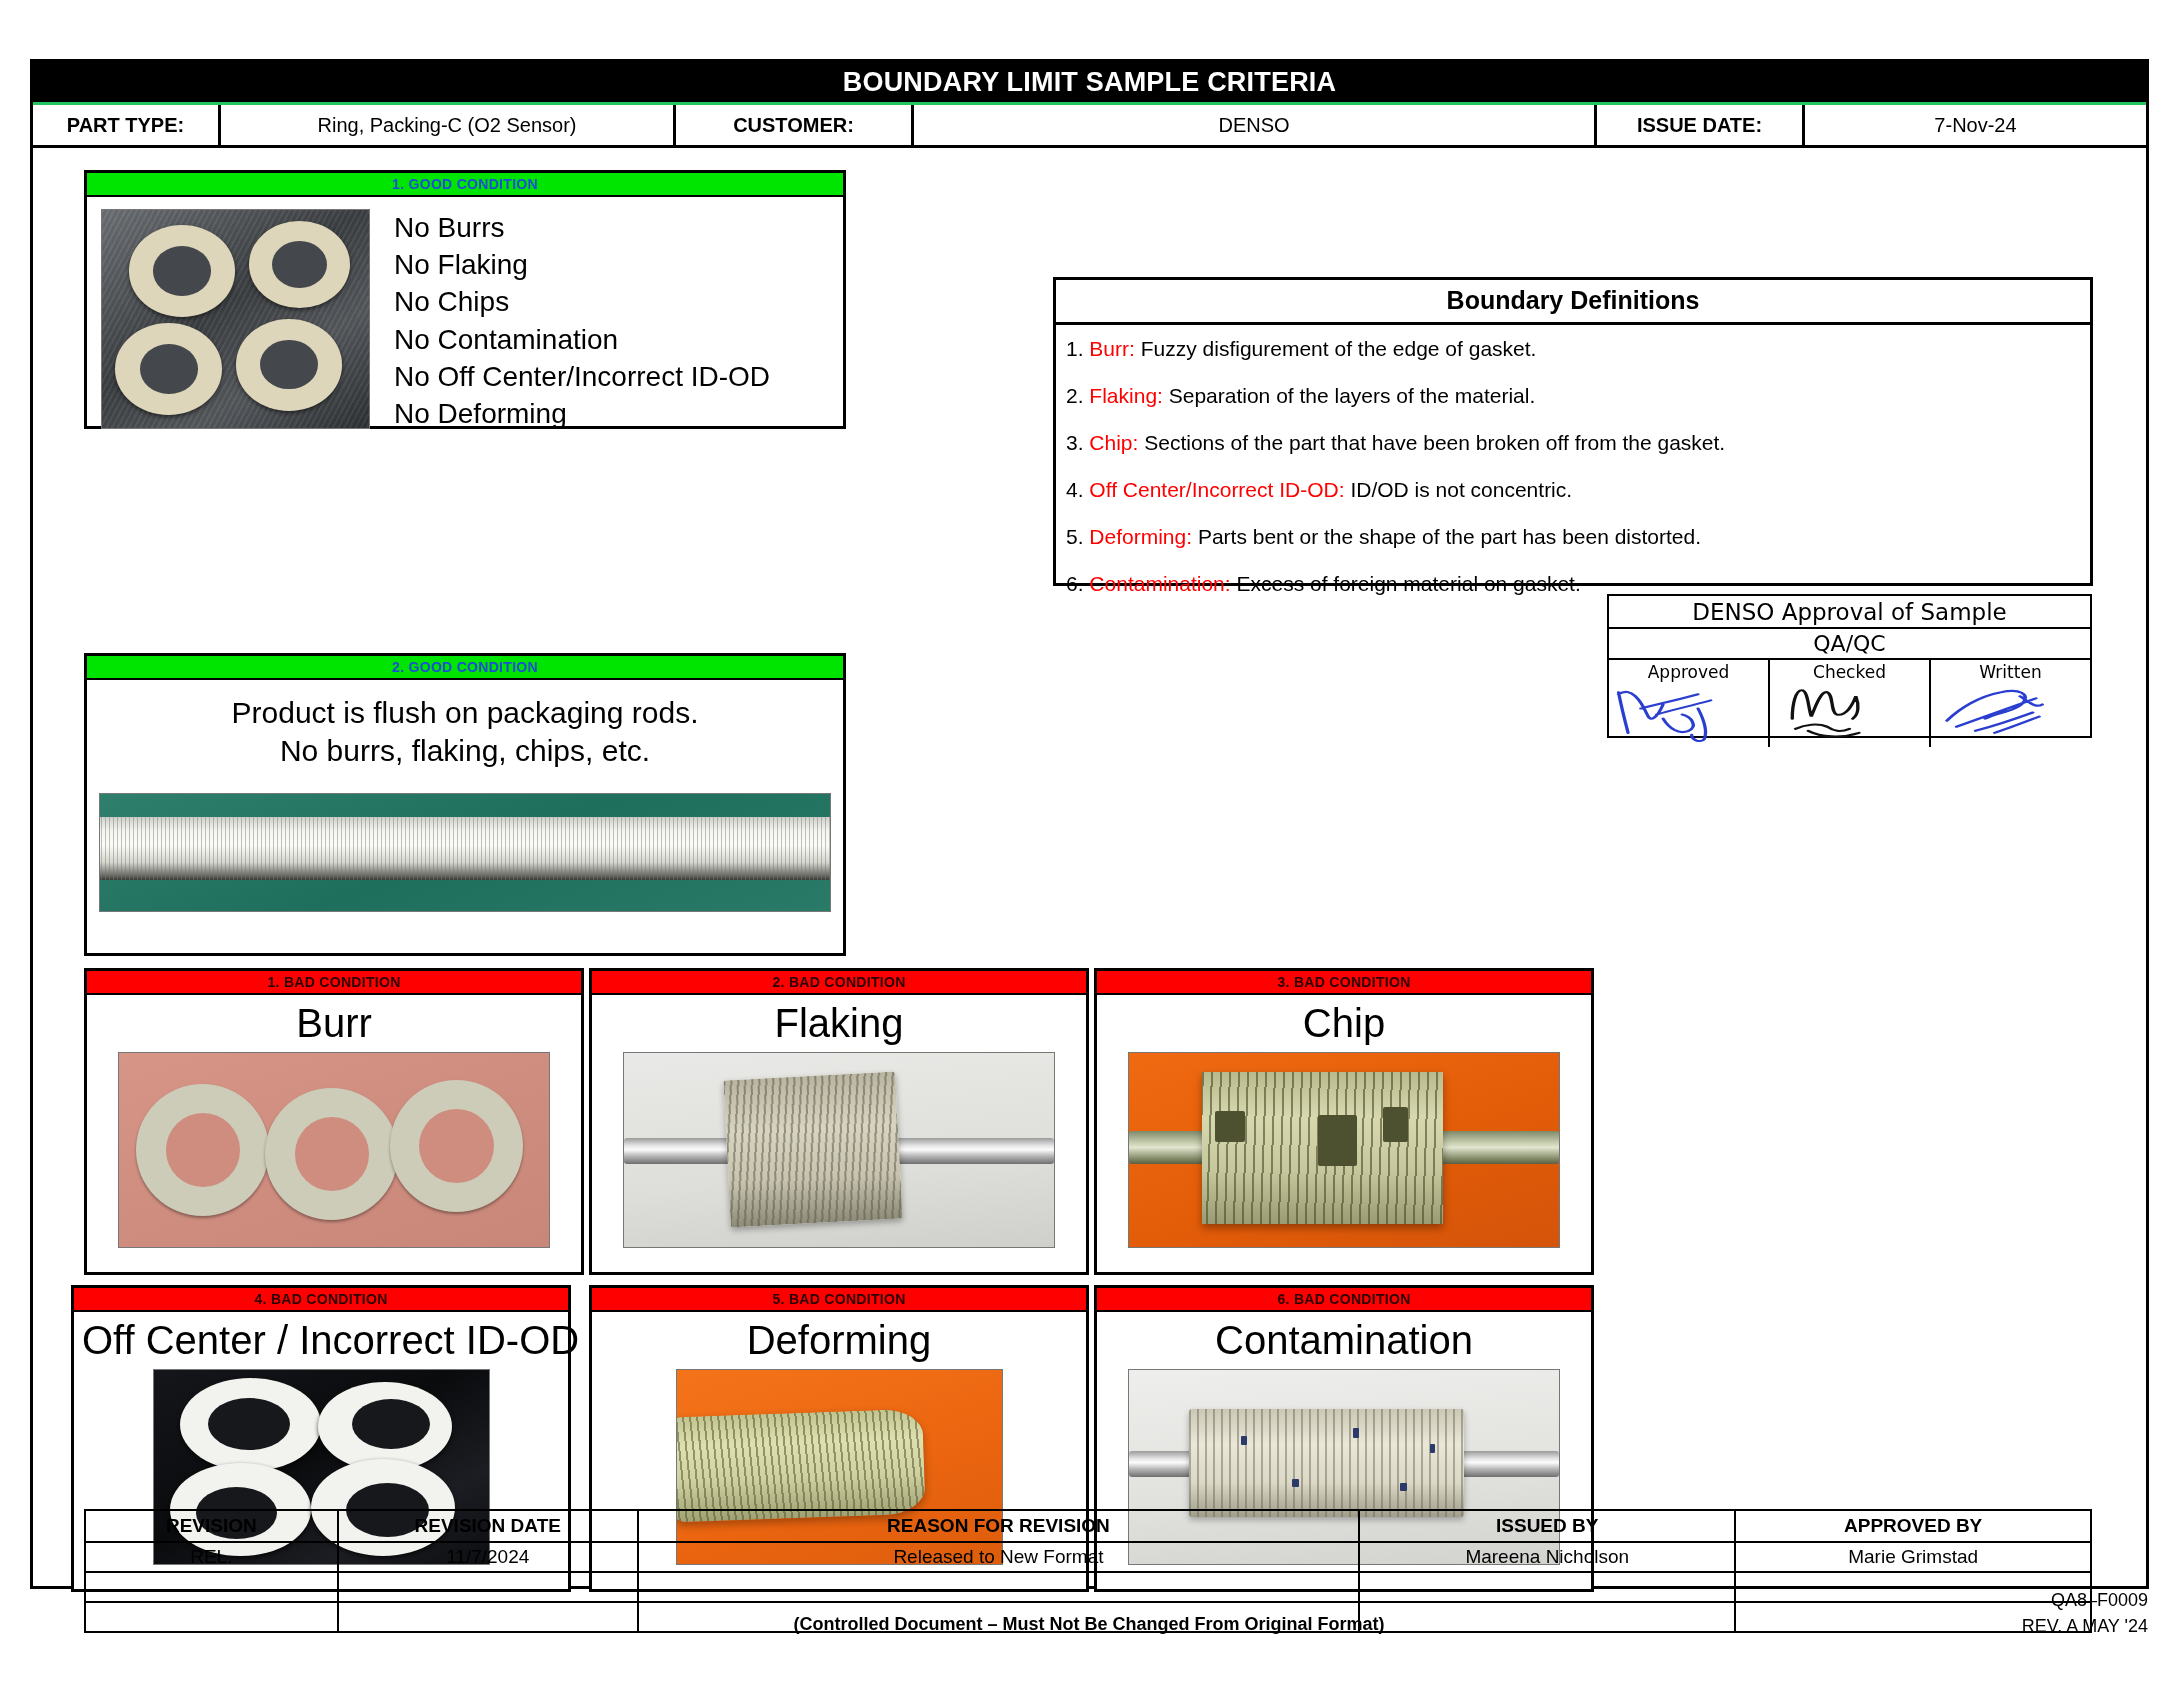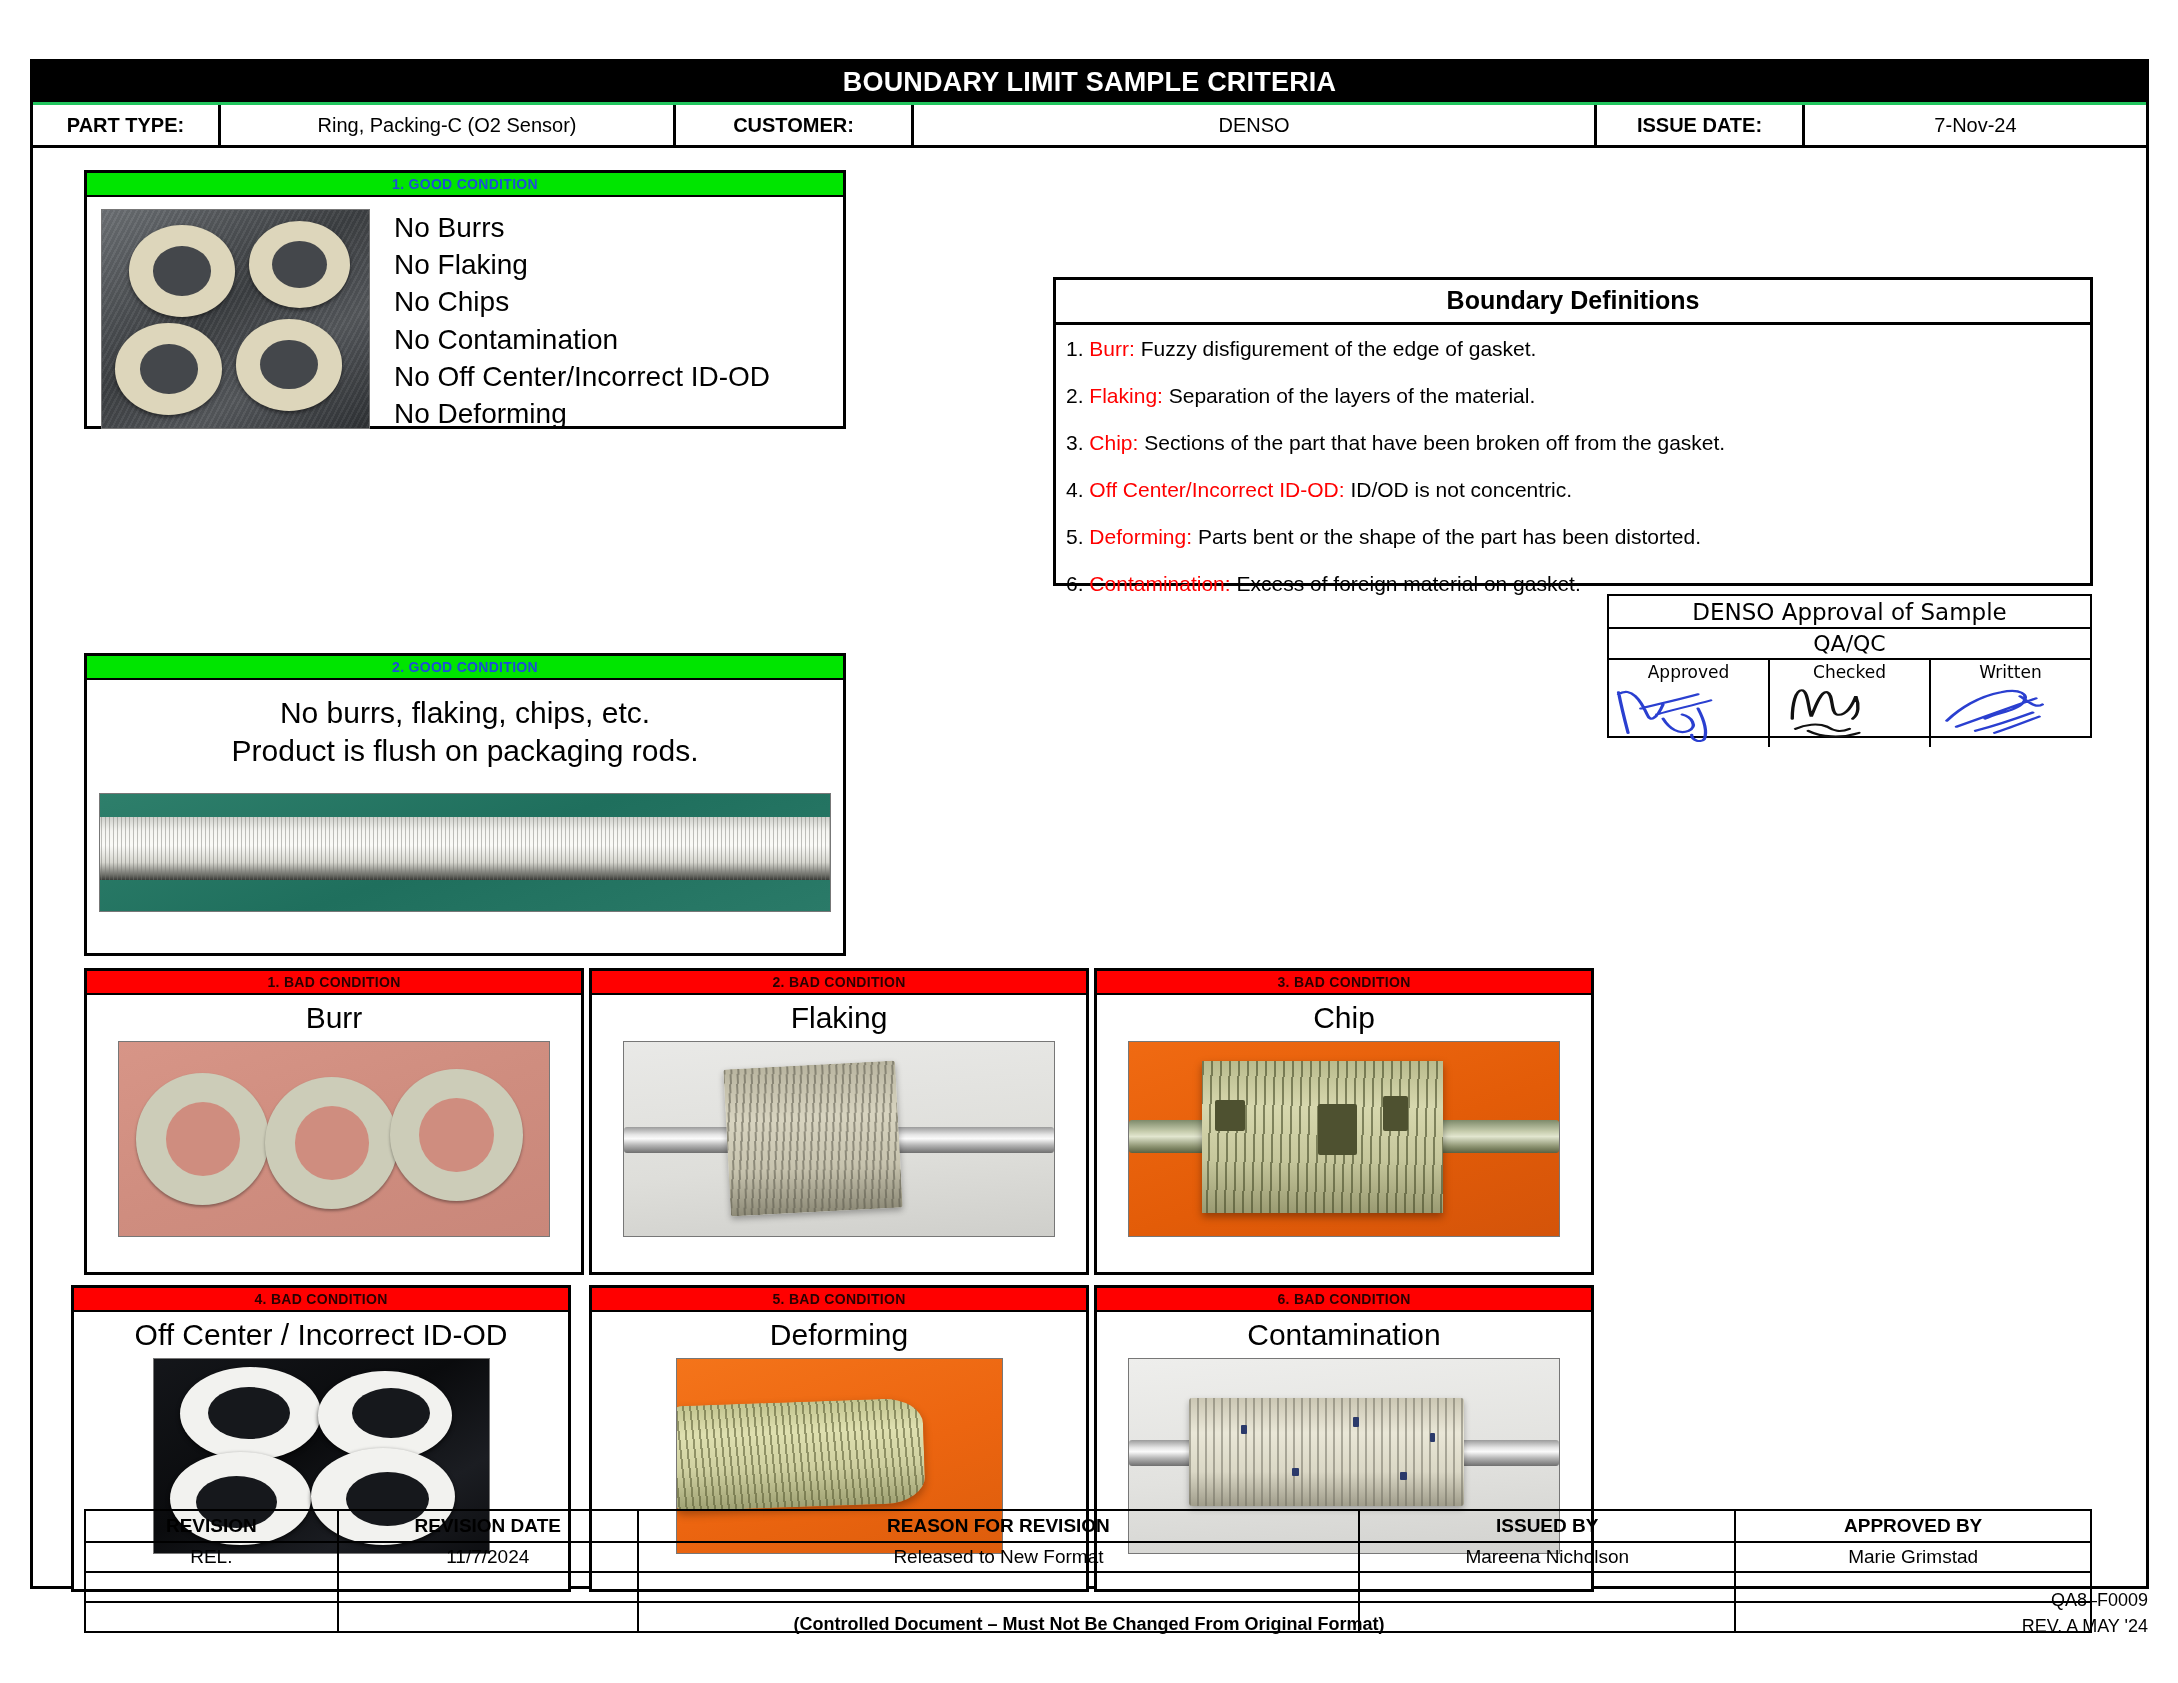--- a/index.html
+++ b/index.html
@@ -149,22 +149,22 @@
     font-size: 17px;
     padding-top: 2px;
     font-family: "DejaVu Sans", sans-serif;
   }
   .sig { position: absolute; left: 0; top: 14px; width: 100%; height: 71px; }
 
   
   .badpanel { width: 500px; height: 307px; }
   .badpanel .bad-title {
     text-align: center;
-    font-size: 30px;
-    padding: 6px 0 4px;
+    font-size: 40px;
+    padding: 6px 8px 4px;
     white-space: nowrap;
   }
   .badpanel .photo-wrap { margin: 2px auto 0; }
 
   #bad1 { left: 51px;  top: 820px; }
   #bad2 { left: 556px; top: 820px; }
   #bad3 { left: 1061px;top: 820px; }
   #bad4 { left: 38px;  top: 1137px; }
   #bad5 { left: 556px; top: 1137px; }
   #bad6 { left: 1061px;top: 1137px; }
@@ -354,22 +354,22 @@
           <div>No Contamination</div>
           <div>No Off Center/Incorrect ID-OD</div>
           <div>No Deforming</div>
         </div>
       </div>
     </div>
 
     <div class="panel" id="good2">
       <div class="band good">2. GOOD CONDITION</div>
       <div class="g2text">
+        <div>Product is flush on packaging rods.</div>
         <div>No burrs, flaking, chips, etc.</div>
-        <div>Product is flush on packaging rods.</div>
       </div>
       <div class="photo-wrap photo-border">
         <div class="photo ph-rod-green">
           <div class="rod-stack" style="top:20%;height:54%;"></div>
         </div>
       </div>
     </div>
 
     <div class="panel" id="defs">
       <div class="def-title">Boundary Definitions</div>

